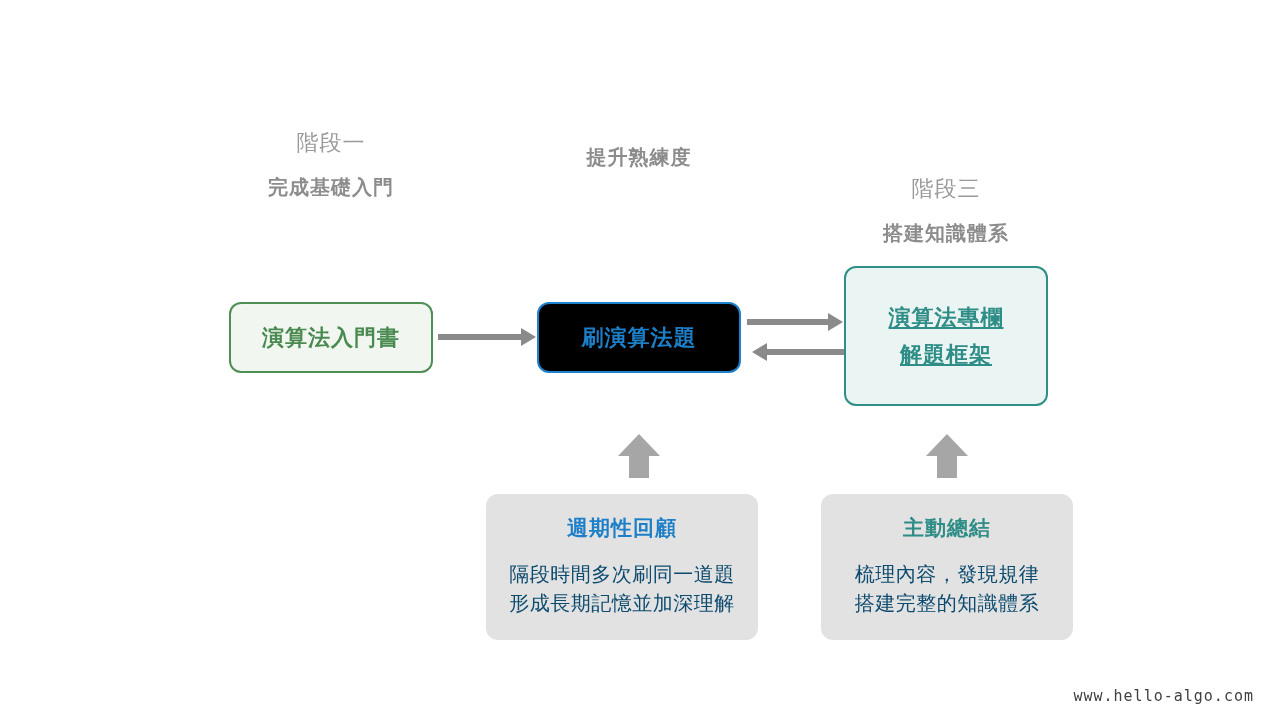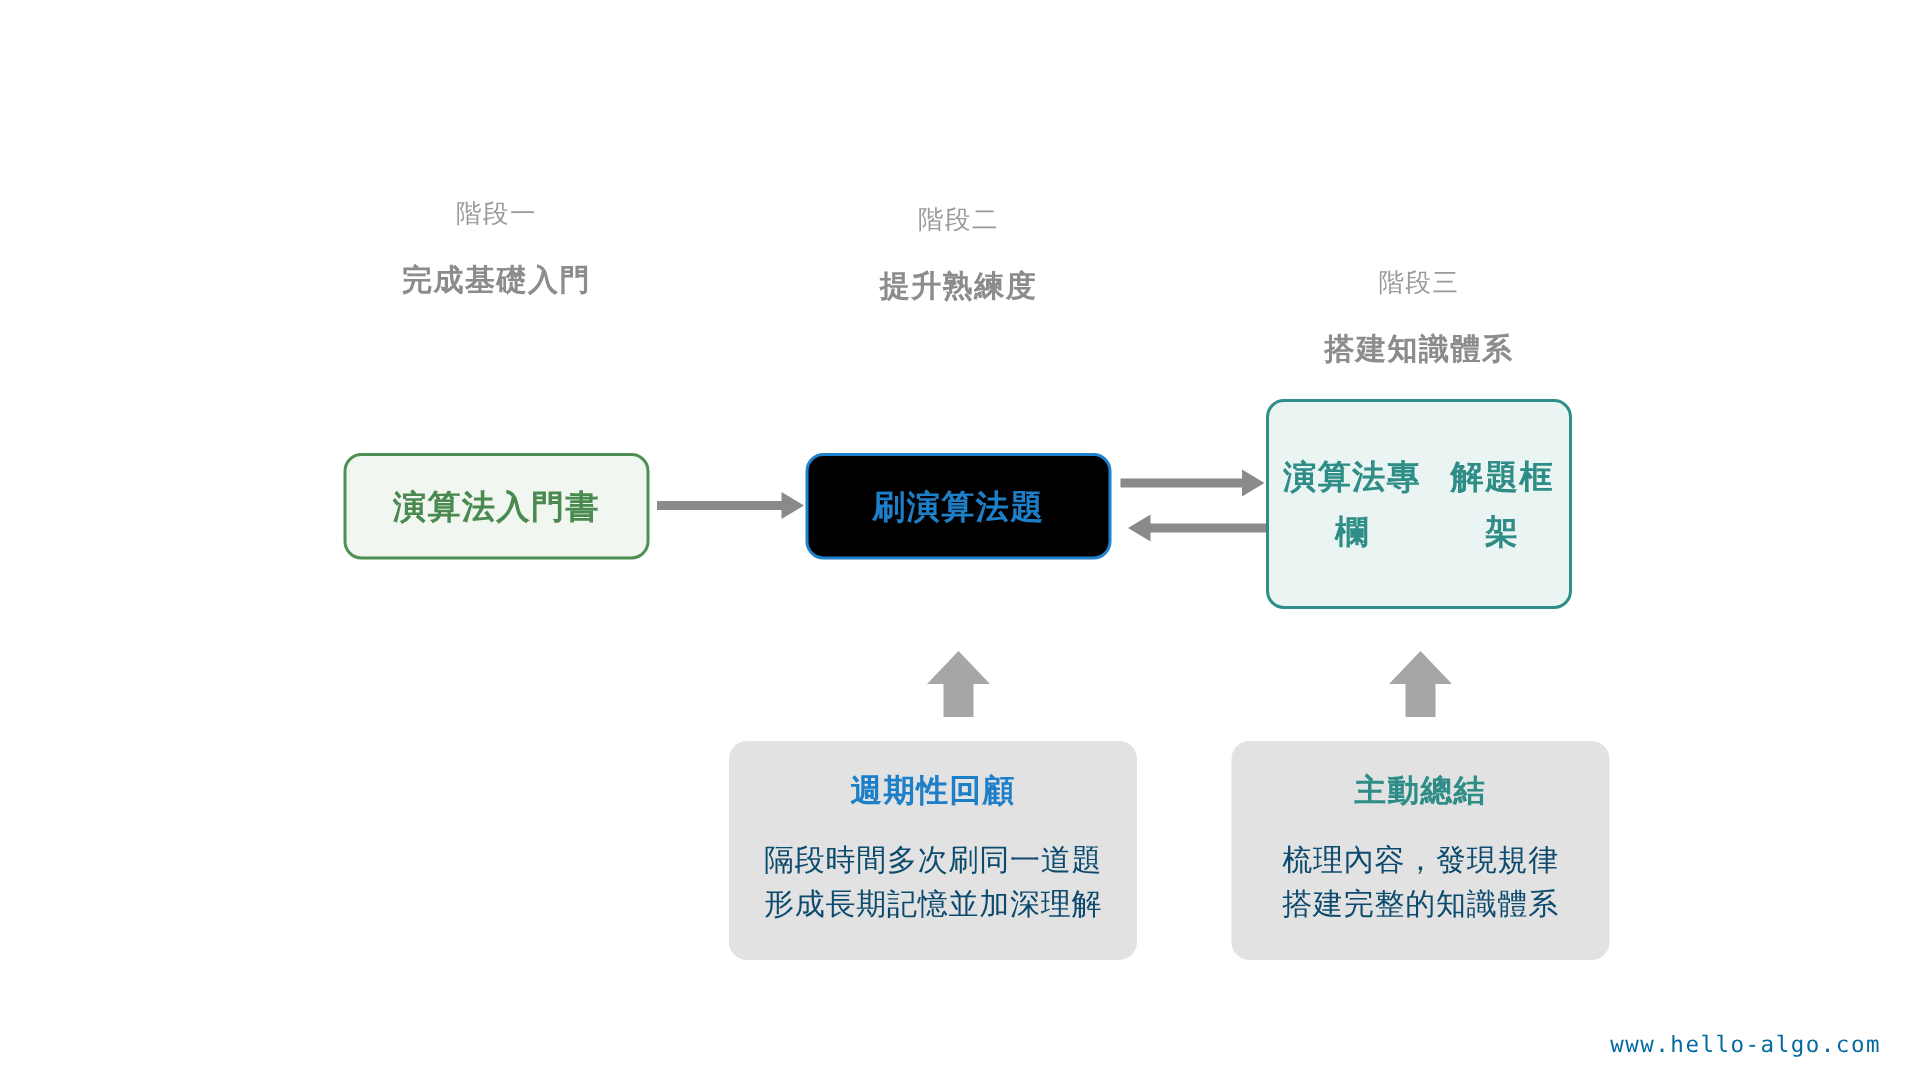--- a/index.html
+++ b/index.html
@@ -23,21 +23,21 @@
     height: 720px;
   }
 
   
   .stage {
     position: absolute;
     text-align: center;
     width: 260px;
   }
   .stage-name {
-    font-size: 17px;
+    font-size: 22px;
     color: #9a9a9a;
     font-weight: 400;
     line-height: 34px;
     letter-spacing: 1px;
   }
   .stage-sub {
     font-size: 20px;
     color: #8c8c8c;
     font-weight: bold;
     line-height: 30px;
@@ -78,22 +78,23 @@
     border: 2px solid #1e82cd;
     color: #1d7fc8;
   }
 
   #box-resources {
     left: 844px; top: 266px;
     width: 204px; height: 140px;
     background: #eaf4f2;
     border: 2px solid #2f8f88;
     color: #2e8d86;
-    flex-direction: row;
+    flex-direction: column;
     line-height: 37px;
+    text-decoration: underline;
   }
 
   
   .h-arrow {
     position: absolute;
     height: 6px;
     background: #8a8a8a;
   }
   .h-arrow::after {
     content: "";
@@ -169,36 +170,35 @@
     letter-spacing: 0.5px;
   }
 
   
   #watermark {
     position: absolute;
     right: 26px;
     bottom: 15px;
     font-family: "DejaVu Sans Mono", "Liberation Mono", monospace;
     font-size: 15px;
-    color: #0369a1;
+    color: #404040;
     letter-spacing: 1px;
   }
 </style>
 </head>
 <body>
 
 <div class="canvas">
 
   <div class="stage" id="stage-1">
     <div class="stage-name">階段一</div>
     <div class="stage-sub">完成基礎入門</div>
   </div>
 
   <div class="stage" id="stage-2">
-    <div class="stage-name">階段二</div>
     <div class="stage-sub">提升熟練度</div>
   </div>
 
   <div class="stage" id="stage-3">
     <div class="stage-name">階段三</div>
     <div class="stage-sub">搭建知識體系</div>
   </div>
 
   <div class="flow-box" id="box-book">
     <span>演算法入門書</span>

